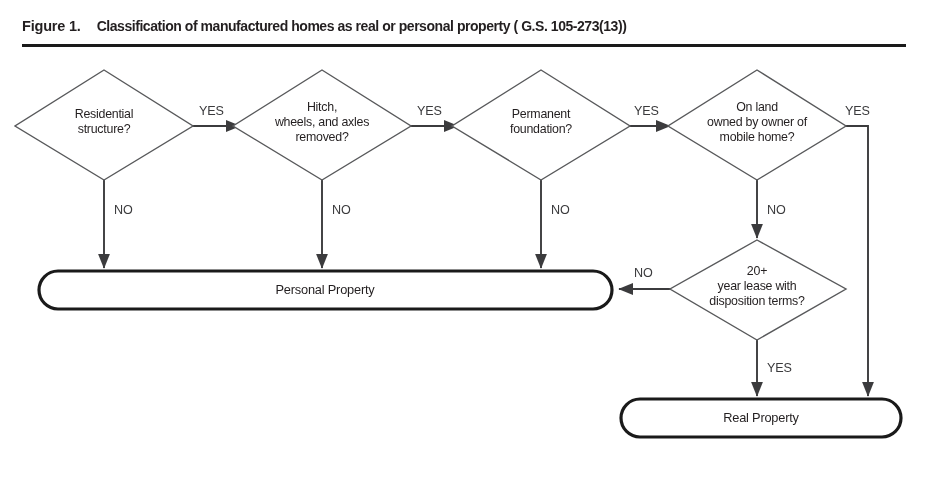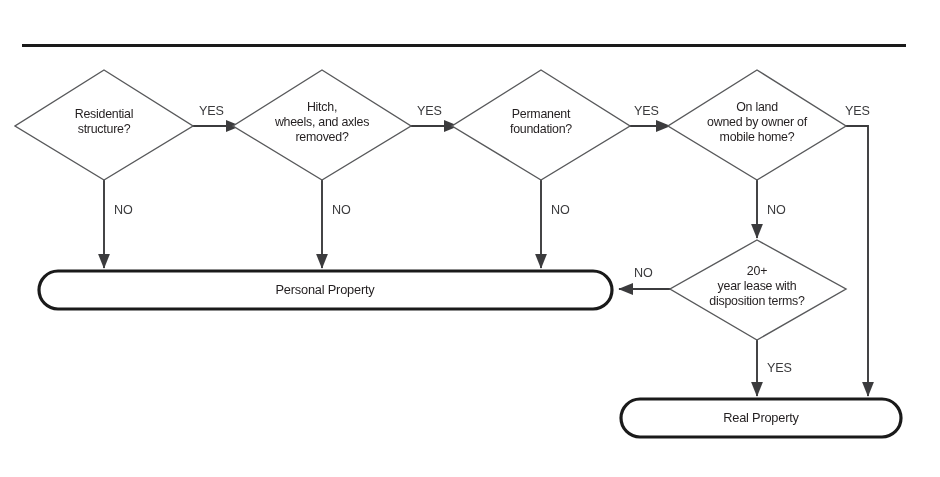--- a/index.html
+++ b/index.html
@@ -93,20 +93,24 @@
     font-size: 12.6px;
     fill: #3a3a3c;
     letter-spacing: -0.2px;
   }
 </style>
 </head>
 <body>
 
 <div id="page">
 
+  <div id="figure-header">
+    <span id="figure-label">Figure 1.</span>
+    <span id="figure-title">Classification of manufactured homes as real or personal property ( G.S. 105-273(13))</span>
+  </div>
   <div id="header-rule"></div>
 
   <div id="flow-canvas">
     <svg width="940" height="425" viewBox="0 0 940 425" xmlns="http://www.w3.org/2000/svg">
       <defs>
         <marker id="arrow" markerWidth="9" markerHeight="9" refX="7.6" refY="3.2" orient="auto" markerUnits="strokeWidth">
           <path d="M0,0 L8,3.2 L0,6.4 z" fill="#3b3b3d"></path>
         </marker>
       </defs>
 

